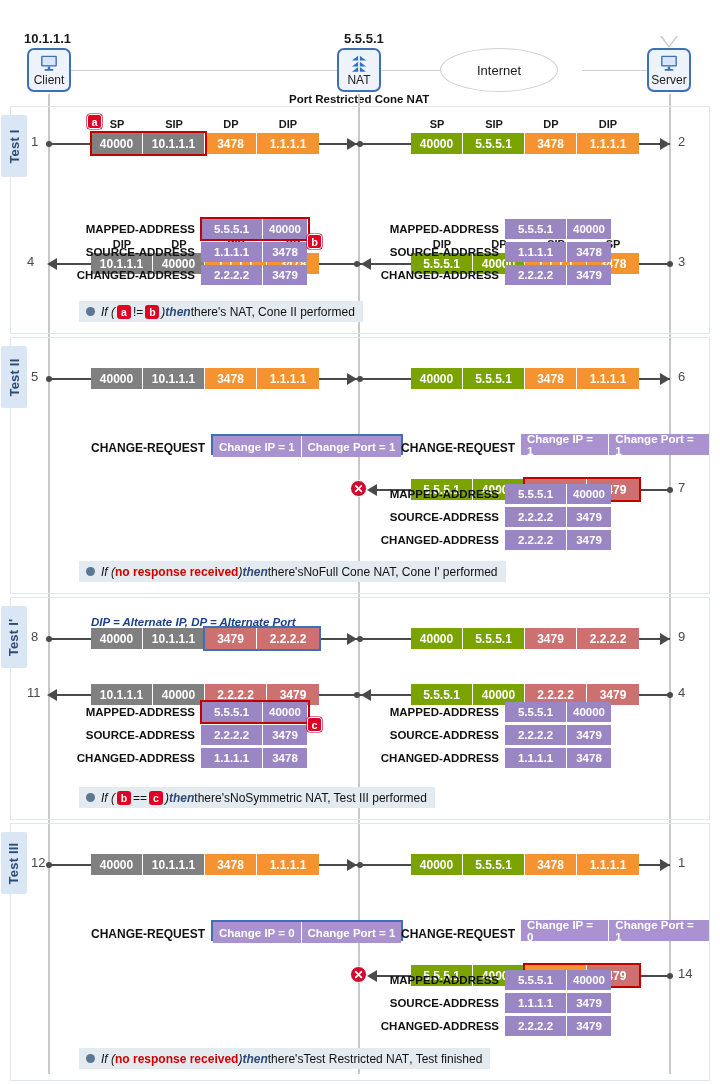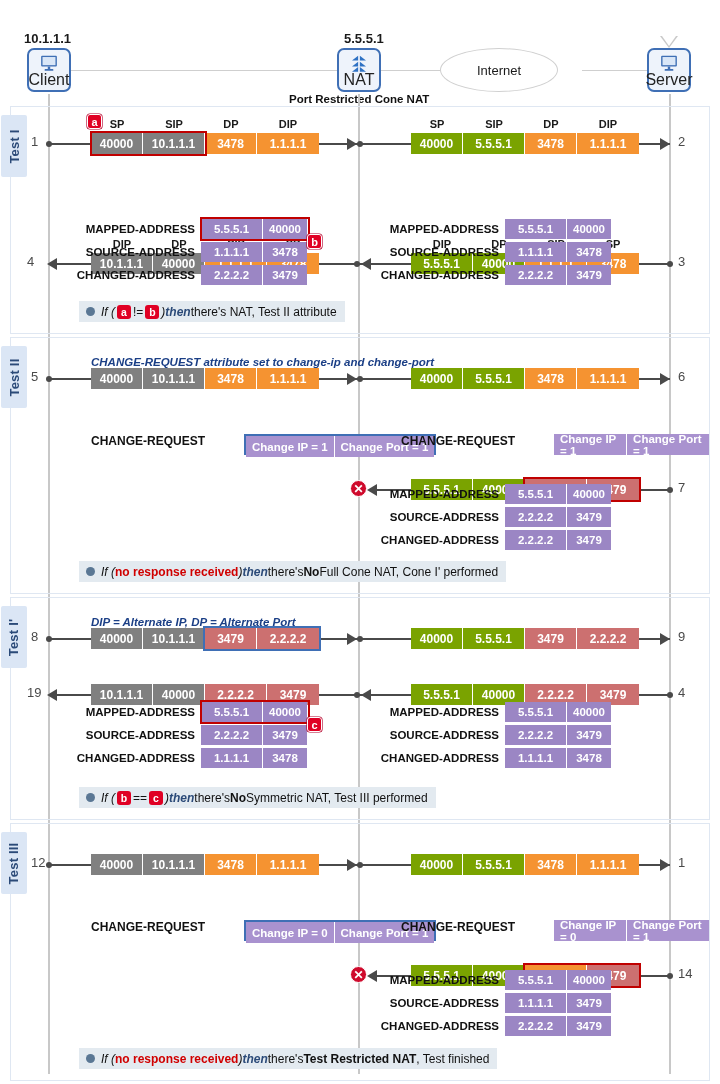--- a/index.html
+++ b/index.html
@@ -19,21 +19,21 @@
   .node-label-ip {
     position:absolute; font-size:13px; font-weight:bold; color:#1a1a1a; white-space:nowrap;
   }
   .node-box {
     position:absolute; width:44px; height:44px;
     border:2px solid #3f6fb5; border-radius:7px;
     background:#eef3fb;
     display:flex; flex-direction:column; align-items:center; justify-content:flex-start;
     padding-top:3px;
   }
-  .node-box .node-cap { font-size:16px; color:#222; line-height:10px; margin-top:1px;}
+  .node-box .node-cap { font-size:12px; color:#222; line-height:10px; margin-top:1px;}
   .node-icon { width:22px; height:21px; }
 
   .cloud {
     position:absolute; width:118px; height:44px;
     border:1.6px solid #d0d0d0; border-radius:50%/50%;
     background:#ffffff;
     display:flex; align-items:center; justify-content:center;
     font-size:13px; color:#1a1a1a;
   }
   .topo-line { position:absolute; height:1.4px; background:#cfcfcf; }
@@ -130,21 +130,21 @@
     text-align:right; padding-right:6px; white-space:nowrap;
   }
   .attr-cell {
     background:#9b86c4; color:#fff; font-size:11.5px; font-weight:bold;
     display:flex; align-items:center; justify-content:center;
     height:20px; border-right:1.5px solid #fff;
   }
   .attr-cell:last-child{ border-right:none; }
 
   
-  .cr-row { position:absolute; display:flex; align-items:flex-start; height:21px;gap:33px; }
+  .cr-row { position:absolute; display:flex; align-items:flex-end; height:21px; }
   .cr-label { font-size:12px; font-weight:bold; color:#111; padding-right:6px; white-space:nowrap;}
   .cr-cell {
     background:#a992cf; color:#fff; font-size:11.5px; font-weight:bold;
     height:21px; display:flex; align-items:center; justify-content:center;
     border-right:1.5px solid #fff; padding:0 6px;
   }
   .cr-cell:last-child{ border-right:none; }
   .cr-outline { border:2px solid #3f6fb5; }
 
   
@@ -158,21 +158,21 @@
     position:absolute; background:#e3eaf0; height:21px;
     display:flex; align-items:center; padding:0 8px 0 7px;
     font-size:12px; color:#111; white-space:nowrap;
   }
   .concl .bullet {
     width:9px;height:9px;border-radius:50%;background:#5a7794;
     margin-right:6px; flex:none;
   }
   .concl .blue { color:#2b4a78; font-style:italic; font-weight:bold;}
   .concl .red  { color:#d00000; font-weight:bold; }
-  .concl .bold { font-weight:bold; }
+  .concl .bold { font-weight:normal; }
   .concl .chipin {
     display:inline-flex; width:14px;height:14px;border-radius:3px;background:#e00024;
     color:#fff;font-size:10.5px;font-weight:bold;align-items:center;justify-content:center;
     margin:0 2px; font-style:normal;
   }
 
   
   .xmark {
     position:absolute; width:17px;height:17px;border-radius:50%;
     background:#cf0a2c; color:#fff;
@@ -338,28 +338,27 @@
         <div class="attr-cell" style="width:44px;">3479</div>
       </div>
       <div class="concl" style="left:68px; top:194px; min-width:240px;">
         <div class="bullet"></div>
         <span style="font-style: italic;">If (</span> 
         <span class="chipin">a</span> 
         <span>!=</span> 
         <span class="chipin">b</span> 
         <span style="font-style: italic;">)</span> 
         <span class="blue">then</span> 
-        <span>there's NAT, Test II attribute</span>
+        <span>there's NAT, Cone II performed</span>
       </div>
     </div>
     <div class="section" style="top:337px; height:257px;">
       <div class="test-tab" style="top:8px; height:62px;">
         <span>Test II</span>
       </div>
-      <div class="note" style="left:80px; top:18px;">CHANGE-REQUEST attribute set to change-ip and change-port</div>
       <div class="packet" style="left:80px; top:30px;">
         <div class="fld gray" style="width:52px;">40000</div>
         <div class="fld gray" style="width:62px;">10.1.1.1</div>
         <div class="fld orange" style="width:52px;">3478</div>
         <div class="fld orange" style="width:62px;">1.1.1.1</div>
       </div>
       <div class="packet" style="left:400px; top:30px;">
         <div class="fld green" style="width:52px;">40000</div>
         <div class="fld green" style="width:62px;">5.5.5.1</div>
         <div class="fld orange" style="width:52px;">3478</div>
@@ -469,21 +468,21 @@
         <div class="fld salmon" style="width:52px;">3479</div>
       </div>
       <div class="msg-line" style="left:38px; top:96px; width:42px;"></div>
       <div class="msg-line" style="left:308px; top:96px; width:40px;"></div>
       <div class="msg-line" style="left:348px; top:96px; width:52px;"></div>
       <div class="msg-line" style="left:628px; top:96px; width:31px;"></div>
       <div class="arrow-l" style="left:36px; top:91px;"></div>
       <div class="arrow-l" style="left:350px; top:91px;"></div>
       <div class="dot" style="left:343px; top:94px;"></div>
       <div class="dot" style="left:656px; top:94px;"></div>
-      <div class="seq-num" style="left:16px; top:87px;">19</div>
+      <div class="seq-num" style="left:16px; top:87px;">11</div>
       <div class="seq-num" style="left:667px; top:87px;">4</div>
       <div class="attr-row" style="left:62px; top:104px;">
         <div class="attr-label" style="width:128px;">MAPPED-ADDRESS</div>
         <div class="attr-cell" style="width:62px;">5.5.5.1</div>
         <div class="attr-cell" style="width:44px;">40000</div>
       </div>
       <div class="redbox" style="left:189px; top:102px; width:110px; height:24px;"></div>
       <div class="attr-row" style="left:62px; top:127px;">
         <div class="attr-label" style="width:128px;">SOURCE-ADDRESS</div>
         <div class="attr-cell" style="width:62px;">2.2.2.2</div>

